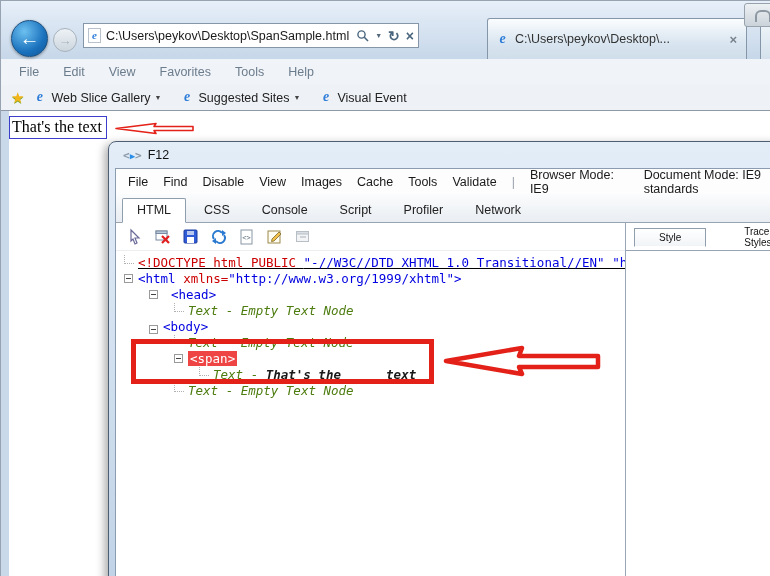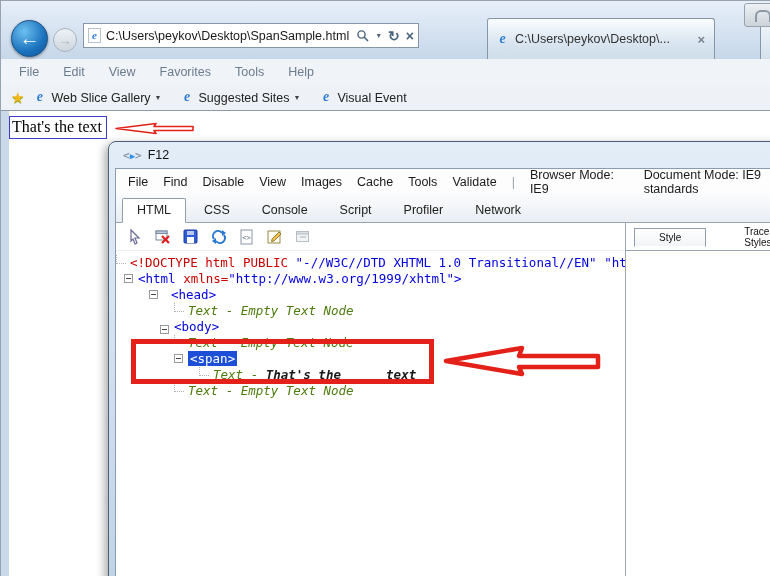--- a/index.html
+++ b/index.html
@@ -23,21 +23,21 @@
   .addr-bar { position:absolute; left:82px; top:22px; width:336px; height:25px; background:#fff;
               border:1px solid #8596a8; display:flex; align-items:center; padding:0 4px; }
   .page-ico { width:13px; height:15px; border:1px solid #b9c2cc; background:#fff; margin-right:5px;
               font:italic bold 11px "Liberation Serif", serif; color:#2e7ed9; text-align:center; line-height:13px; }
   .page-ico::before { content:"e"; }
   .addr-url { flex:1; font-size:12.5px; color:#1a1a1a; white-space:nowrap; overflow:hidden; }
   .addr-icons { display:flex; align-items:center; gap:6px; color:#5b779c; }
   .ico-caret { font-size:7px; color:#55687c; }
   .ico-refresh::before { content:"\21BB"; font-size:14px; color:#4a667e; font-weight:bold; }
   .ico-close-x::before { content:"\00D7"; font-size:14px; color:#4a667e; font-weight:bold; }
-  .tab { position:absolute; left:486px; top:17px; width:228px; height:41px;
+  .tab { position:absolute; left:486px; top:17px; width:260px; height:41px;
          background:linear-gradient(#fbfdfe,#d9e5f0 60%, #cfdeea); border:1px solid #8596a8; border-bottom:none;
          border-radius:3px 3px 0 0; display:flex; align-items:center; padding:0 7px; }
   .ie-e { display:inline-block; width:15px; height:15px; font:italic bold 14px "Liberation Serif", serif;
           color:#2e7ed9; line-height:14px; text-align:center; }
   .ie-e::before { content:"e"; }
   .tab-title { flex:1; font-size:12.5px; color:#333; margin-left:5px; white-space:nowrap; overflow:hidden; }
   .tab-close { color:#77828c; font-size:13px; font-weight:bold; padding:0 2px; }
   .newtab-stub { position:absolute; left:759px; top:17px; width:20px; height:41px;
                  background:linear-gradient(#f2f7fb,#d4e1ec); border:1px solid #8596a8; border-bottom:none;
                  border-radius:3px 0 0 0; }
@@ -100,21 +100,21 @@
   .tree-row { height:16px; white-space:pre; display:flex; align-items:center; }
   .exp { flex:none; width:9px; height:9px; border:1px solid #9a9a9a; background:#fff;
          position:relative; margin-right:5px; }
   .exp::after { content:""; position:absolute; left:1px; right:1px; top:3px; height:1px; background:#444; }
   .stub { flex:none; width:10px; height:9px; border-left:1px dotted #b0b0b0;
           border-bottom:1px dotted #b0b0b0; margin:-6px 4px 0 0; }
   .seg-decl { color:#cc0000; }
   .seg-tag { color:#0000e0; }
   .seg-attr { color:#cc0000; }
   .seg-string { color:#0000e0; }
-  .seg-tag-selected { color:#fff; background:#1d4ed8; padding:0 2px; }
+  .seg-tag-selected { color:#fff; background:#ef4444; padding:0 2px; }
   .seg-textnode { color:#4d7c0f; font-style:italic; }
   .seg-textnode-bold { color:#1a1a1a; font-style:italic; font-weight:bold; }
 
   
   .red-rect { position:absolute; left:130px; top:338px; width:303px; height:45px;
               border:5px solid #e32118; z-index:10; }
   .big-arrow { position:absolute; left:441px; top:343px; z-index:11; }
 </style>
 </head>
 <body>
@@ -239,25 +239,25 @@
               <rect x="2" y="3" width="12" height="12" fill="#fffdf2" stroke="#9a8a4a"></rect>
               <path d="M6,11 L13,4 L15,6 L8,13 L5.5,13.5 Z" fill="#f2c04a" stroke="#7a6a2a" stroke-width="0.8"></path>
             </svg>
             <svg class="tbico" viewBox="0 0 18 18">
               <rect x="2.5" y="3.5" width="12" height="10" fill="#f2f4f6" stroke="#b8bec6"></rect>
               <rect x="2.5" y="3.5" width="12" height="2.5" fill="#d8dee4" stroke="#b8bec6"></rect>
               <path d="M6,9 L12,9" stroke="#c0c6ce" stroke-width="1.5"></path>
             </svg>
           </div>
           <div class="tree">
-              <div class="tree-row" style=""><span class="stub"></span><span class="seg-decl">&lt;!DOCTYPE html PUBLIC </span><span class="seg-string">"-//W3C//DTD XHTML 1.0 Transitional//EN" "http:/</span></div>
+              <div class="tree-row" style="padding-left: 8px; text-decoration: underline;"><span class="stub"></span><span class="seg-decl">&lt;!DOCTYPE html PUBLIC </span><span class="seg-string">"-//W3C//DTD XHTML 1.0 Transitional//EN" "http:/</span></div>
               <div class="tree-row" style="padding-left: 8px;"><span class="exp"></span><span class="seg-tag">&lt;html </span><span class="seg-attr">xmlns=</span><span class="seg-string">"http://www.w3.org/1999/xhtml"</span><span class="seg-tag">&gt;</span></div>
               <div class="tree-row" style="padding-left: 33px; gap: 8px;"><span class="exp"></span><span class="seg-tag">&lt;head&gt;</span></div>
               <div class="tree-row" style="padding-left: 58px;"><span class="stub"></span><span class="seg-textnode">Text - Empty Text Node</span></div>
-              <div class="tree-row" style="padding-left: 44px; align-items: flex-end;"><span class="exp"></span><span class="seg-tag">&lt;body&gt;</span></div>
+              <div class="tree-row" style="padding-left: 33px; align-items: flex-end;"><span class="exp"></span><span class="seg-tag">&lt;body&gt;</span></div>
               <div class="tree-row" style="padding-left: 58px;"><span class="stub"></span><span class="seg-textnode">Text - Empty Text Node</span></div>
               <div class="tree-row" style="padding-left: 58px;"><span class="exp"></span><span class="seg-tag-selected">&lt;span&gt;</span></div>
               <div class="tree-row" style="padding-left: 83px;"><span class="stub"></span><span class="seg-textnode">Text - </span><span class="seg-textnode-bold">That's the      text</span></div>
               <div class="tree-row" style="padding-left: 58px;"><span class="stub"></span><span class="seg-textnode">Text - Empty Text Node</span></div>
             </div>
         </div>
         <div class="f12-right">
           <div class="f12-right-hdr">
               <span class="style-tab active">Style</span>
               <span class="style-tab">Trace Styles</span>

